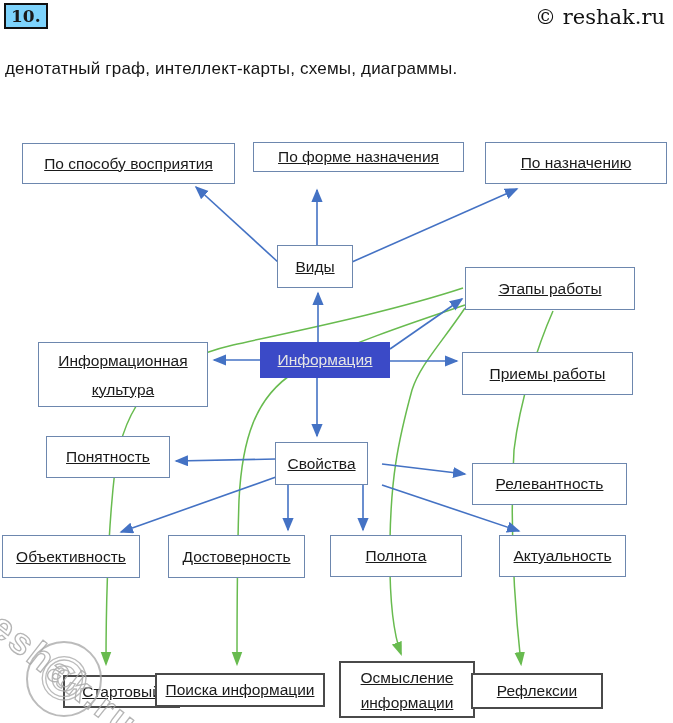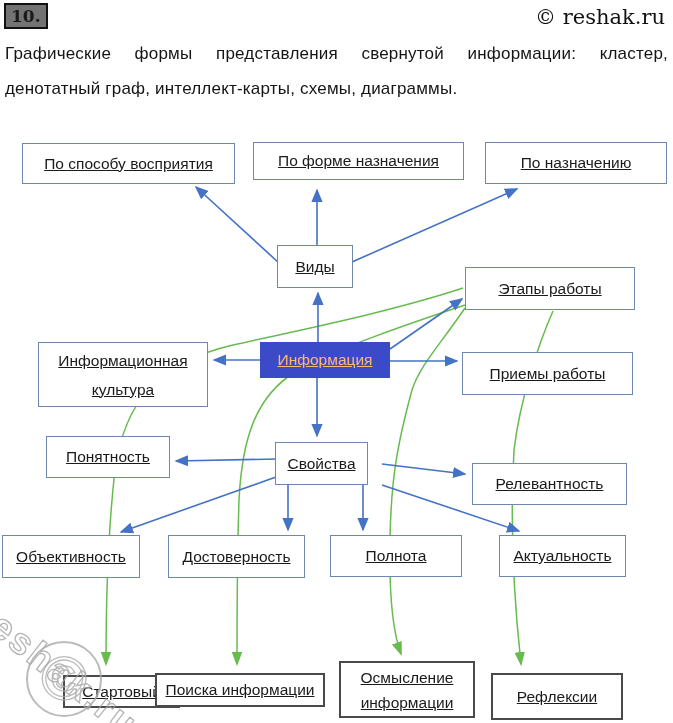--- a/index.html
+++ b/index.html
@@ -1,61 +1,60 @@
 <!DOCTYPE html>
 <html style="--node-border: #6d87ae; --dark-border: #4a4a4a; --arrow-blue: #4472c4; --arrow-green: #68bb4f; --info-fill: #3b4ac7;"><head>
 <meta charset="utf-8">
 <style>
   html,body{margin:0;padding:0;background:#fff;}
   #page{position:relative;width:673px;height:723px;background:#fff;overflow:hidden;
         font-family:"Liberation Sans",sans-serif;color:#1a1a1a;}
 
   
   .num-box{position:absolute;left:4px;top:3px;border:2px solid #111;padding:0 5px;
-           font-family:"DejaVu Serif",serif;font-weight:bold;font-size:17px;line-height:22px;background:#737373;}
+           font-family:"DejaVu Serif",serif;font-weight:bold;font-size:17px;line-height:22px;background:#7dd3fc;}
   .copyright{position:absolute;top:5px;right:8px;font-family:"DejaVu Serif",serif;
              font-size:21px;color:#111;}
 
   
   .desc{position:absolute;left:5px;top:44px;width:663px;font-size:17px;letter-spacing:.2px;color:#151515;}
   .desc-l1{text-align:justify;text-align-last:justify;}
   .desc-l2{margin-top:15px;text-align:left;}
 
   
   svg.wires{position:absolute;left:0;top:0;z-index:1;}
   .blue-line{stroke:var(--arrow-blue,#4472c4);stroke-width:1.6;fill:none;}
   .green-line{stroke:var(--arrow-green,#68bb4f);stroke-width:1.5;fill:none;}
 
   
   .node{position:absolute;z-index:2;background:#fff;border:1.5px solid var(--node-border,#6d87ae);
         box-sizing:border-box;display:flex;align-items:center;justify-content:center;
         text-align:center;font-size:15.5px;line-height:24px;padding:2px 4px;text-decoration:underline;}
   .node.dark{border:2px solid var(--dark-border,#4a4a4a);}
-  .node.fill{background:var(--info-fill,#3b4ac7);border:1.5px solid var(--info-fill,#3b4ac7);color:#fdba74;}
+  .node.fill{background:var(--info-fill,#3b4ac7);border:1.5px solid var(--info-fill,#3b4ac7);color:#e5e5e5;}
 
   
   .wm{position:absolute;z-index:3;pointer-events:none;opacity:.8;}
   .wm-text{left:-6px;top:594px;font-size:37px;font-weight:bold;letter-spacing:3px;
            color:transparent;-webkit-text-stroke:1.3px #a3a3a3;
            transform:rotate(38deg);transform-origin:0 0;}
   .wm-ring{left:26px;top:641px;width:72px;height:72px;border:2.5px solid #ababab;border-radius:50%;
            display:flex;align-items:center;justify-content:center;}
   .wm-ring span{font-size:62px;font-weight:bold;color:transparent;-webkit-text-stroke:1.3px #ababab;
                 line-height:1;}
 </style>
 </head>
 <body>
 
 <div id="page">
 
   <div class="num-box">10.</div>
   <div class="copyright">© reshak.ru</div>
 
   <div class="desc">
-    <div class="desc-l1">Графические формы представления свернутой информации: кластер,</div>
     <div class="desc-l2">денотатный граф, интеллект-карты, схемы, диаграммы.</div>
   </div>
 
   <svg class="wires" width="673" height="723" viewBox="0 0 673 723">
     <defs>
       <marker id="ab" markerWidth="10" markerHeight="8" refX="7.5" refY="3.5" orient="auto">
         <path d="M0,0 L8.5,3.5 L0,7 z" style="fill:var(--arrow-blue,#4472c4)"></path>
       </marker>
       <marker id="ag" markerWidth="11" markerHeight="9" refX="8" refY="4" orient="auto">
         <path d="M0,0.5 L9.5,4 L0,7.5 z" style="fill:var(--arrow-green,#68bb4f)"></path>
@@ -77,37 +76,37 @@
     <line class="blue-line" marker-end="url(#ab)" x1="317" y1="378" x2="317" y2="436"></line>
     <line class="blue-line" marker-end="url(#ab)" x1="276" y1="459" x2="176" y2="461"></line>
     <line class="blue-line" marker-end="url(#ab)" x1="276" y1="477" x2="121" y2="532"></line>
     <line class="blue-line" marker-end="url(#ab)" x1="288" y1="484" x2="288" y2="530"></line>
     <line class="blue-line" marker-end="url(#ab)" x1="363" y1="484" x2="363" y2="530"></line>
     <line class="blue-line" marker-end="url(#ab)" x1="382" y1="485" x2="519" y2="531"></line>
     <line class="blue-line" marker-end="url(#ab)" x1="382" y1="464" x2="465" y2="474"></line>
   </svg>
 
   <div class="node" style="left:22px;top:143px;width:213px;height:41px;">По способу восприятия</div>
-  <div class="node" style="left:253px;top:142px;width:211px;height:38px;">По форме назначения</div>
+  <div class="node" style="left:253px;top:142px;width:211px;height:30px;">По форме назначения</div>
   <div class="node" style="left:485px;top:142px;width:182px;height:42px;">По назначению</div>
   <div class="node" style="left:277px;top:245px;width:76px;height:43px;">Виды</div>
   <div class="node" style="left:465px;top:267px;width:170px;height:43px;">Этапы работы</div>
   <div class="node" style="left:38px;top:342px;width:170px;height:65px;line-height:29px;">Информационная культура</div>
   <div class="node fill" style="left:260px;top:342px;width:130px;height:36px;">Информация</div>
   <div class="node" style="left:462px;top:352px;width:171px;height:43px;">Приемы работы</div>
   <div class="node" style="left:46px;top:436px;width:124px;height:42px;">Понятность</div>
   <div class="node" style="left:275px;top:442px;width:93px;height:43px;">Свойства</div>
   <div class="node" style="left:472px;top:463px;width:155px;height:42px;">Релевантность</div>
   <div class="node" style="left:2px;top:535px;width:138px;height:43px;">Объективность</div>
   <div class="node" style="left:168px;top:535px;width:137px;height:43px;">Достоверность</div>
   <div class="node" style="left:330px;top:535px;width:132px;height:42px;">Полнота</div>
   <div class="node" style="left:499px;top:535px;width:127px;height:42px;">Актуальность</div>
   <div class="node dark" style="left:23px;top:675px;width:117px;height:33px;margin-left:40px;">Стартовый</div>
   <div class="node dark" style="left:155px;top:673px;width:170px;height:34px;">Поиска информации</div>
   <div class="node dark" style="left:339px;top:661px;width:136px;height:57px;line-height:25px;">Осмысление информации</div>
-  <div class="node dark" style="left:491px;top:673px;width:132px;height:47px;">Рефлексии</div>
+  <div class="node dark" style="left:471px;top:673px;width:132px;height:36px;">Рефлексии</div>
 
   <div class="wm wm-text">reshak.ru</div>
   <div class="wm wm-ring">
     <span>©</span>
   </div>
 
 </div>
 
 </body></html>

